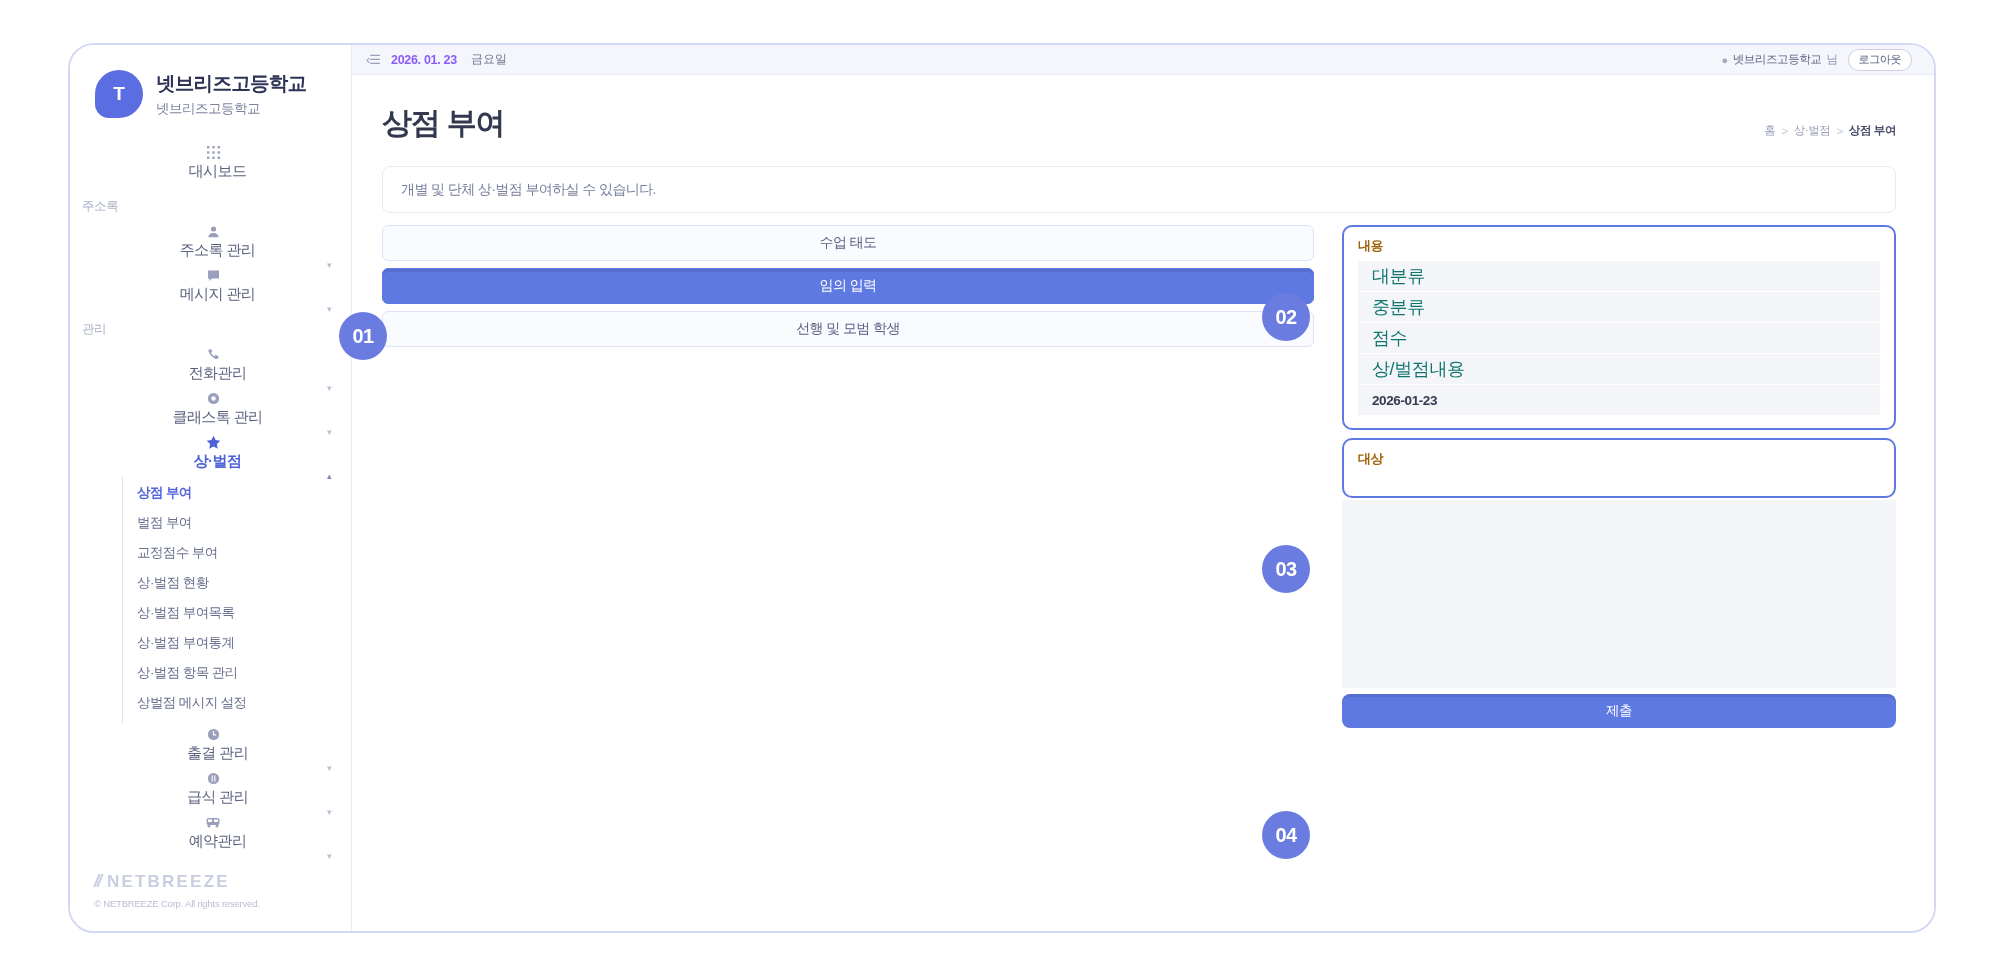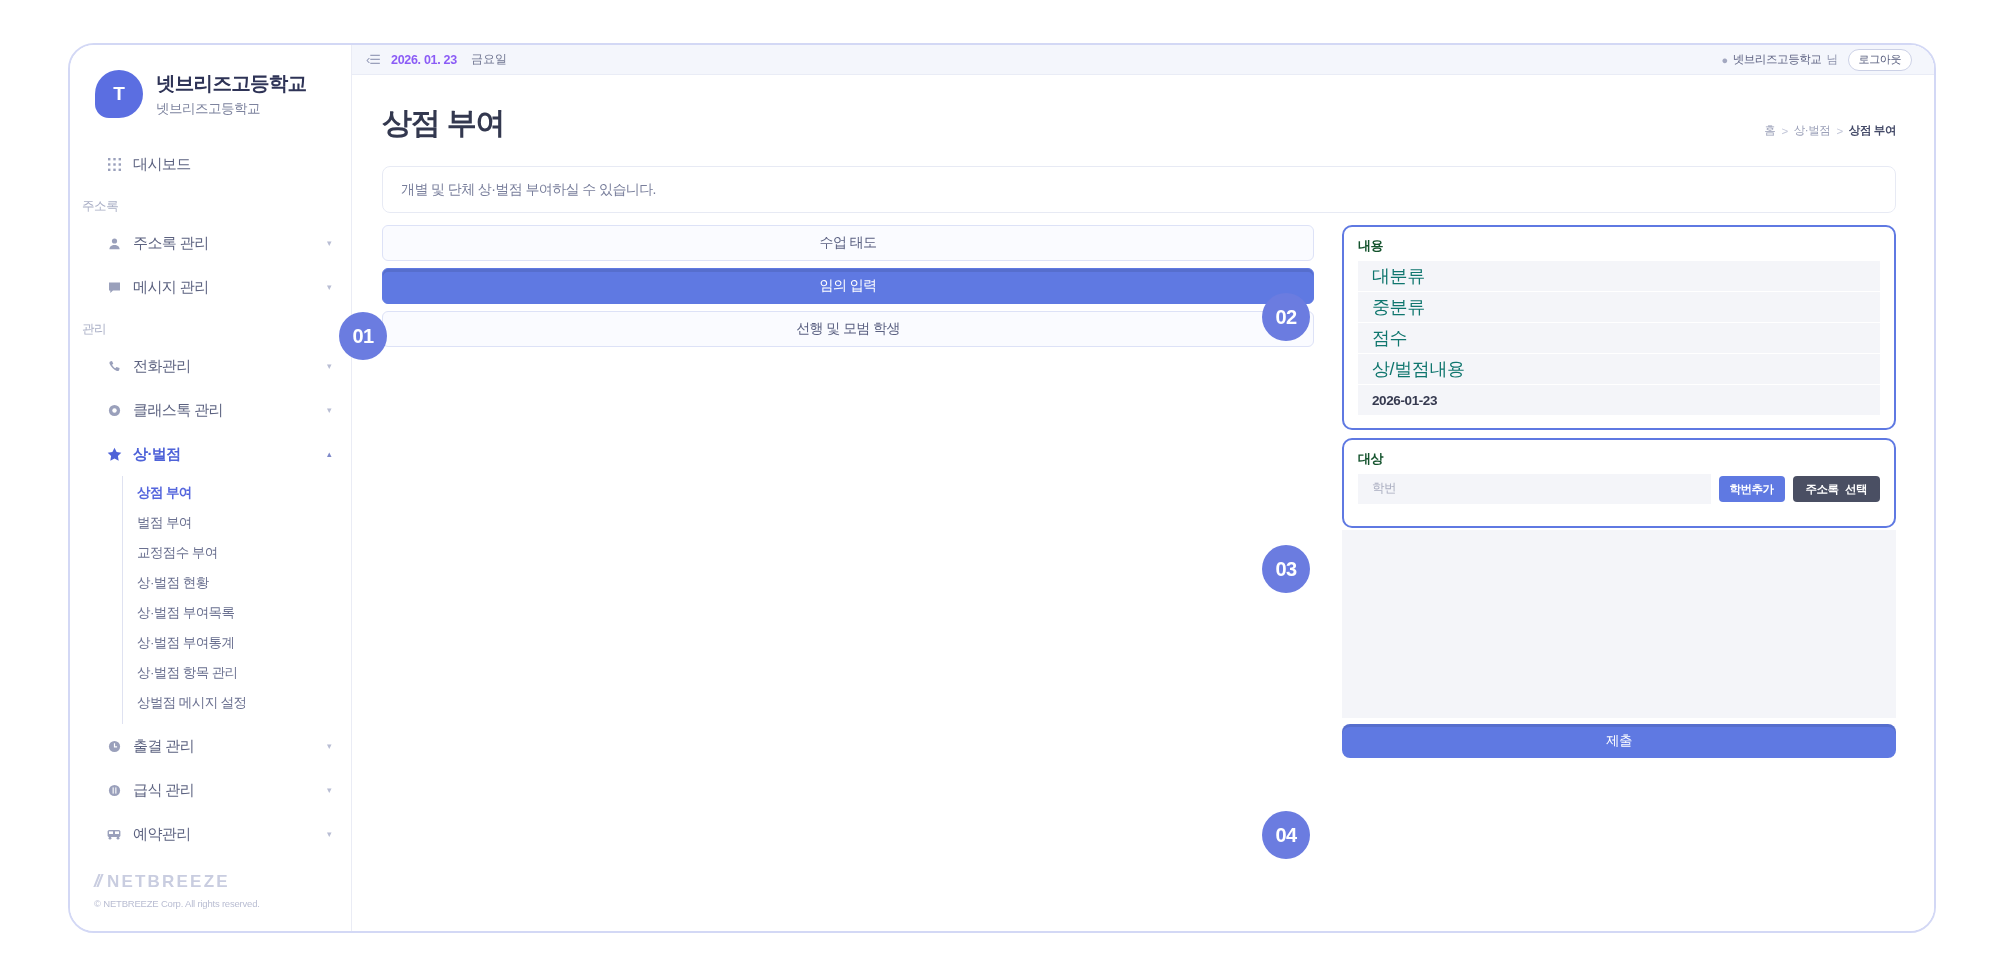--- a/index.html
+++ b/index.html
@@ -56,20 +56,21 @@
     letter-spacing: -0.4px;
   }
   .nav-item {
     display: flex; align-items: center;
     height: 44px;
     padding: 0 20px 0 34px;
     font-size: 15px; color: #5c6280;
     letter-spacing: -0.6px;
     cursor: pointer;
     position: relative;
+    flex-direction: column;
   }
   .nav-item .ico {
     width: 20px; flex: 0 0 20px;
     display: inline-flex; align-items: center; justify-content: center;
     margin-right: 9px;
     color: #9aa0bb;
   }
   .nav-item .lbl { flex: 1; }
   .nav-item .caret {
     font-size: 9px; color: #b9bed4; margin-left: auto;
@@ -194,21 +195,21 @@
 
   
   .panel {
     border: 2.5px solid #5f79e2;
     border-radius: 10px;
     background: #ffffff;
     padding: 10px 14px 12px 14px;
     position: relative;
   }
   .panel-label {
-    font-size: 13px; font-weight: bold; color: #14532d;
+    font-size: 13px; font-weight: bold; color: #a16207;
     letter-spacing: -0.5px;
     margin-bottom: 6px;
   }
   .field-row {
     height: 31px;
     background: #f4f5f9;
     display: flex; align-items: center;
     padding: 0 14px;
     font-size: 18px;
     color: #0f766e;
@@ -501,25 +502,20 @@
           <div class="field-row">
             <span>상/벌점내용</span>
           </div>
           <div class="field-row filled">
             <span>2026-01-23</span>
           </div>
         </div>
 
         <div class="panel" id="panel-target">
           <div class="panel-label">대상</div>
-          <div class="target-row">
-            <input class="target-input" type="text" placeholder="학번" style="">
-            <button class="btn-blue">학번추가</button>
-            <button class="btn-dark">주소록 선택</button>
-          </div>
         </div>
 
         <div class="target-list-area"></div>
 
         <div class="submit-btn">
           <span>제출</span>
         </div>
       </div>
     </div>
   </div>

